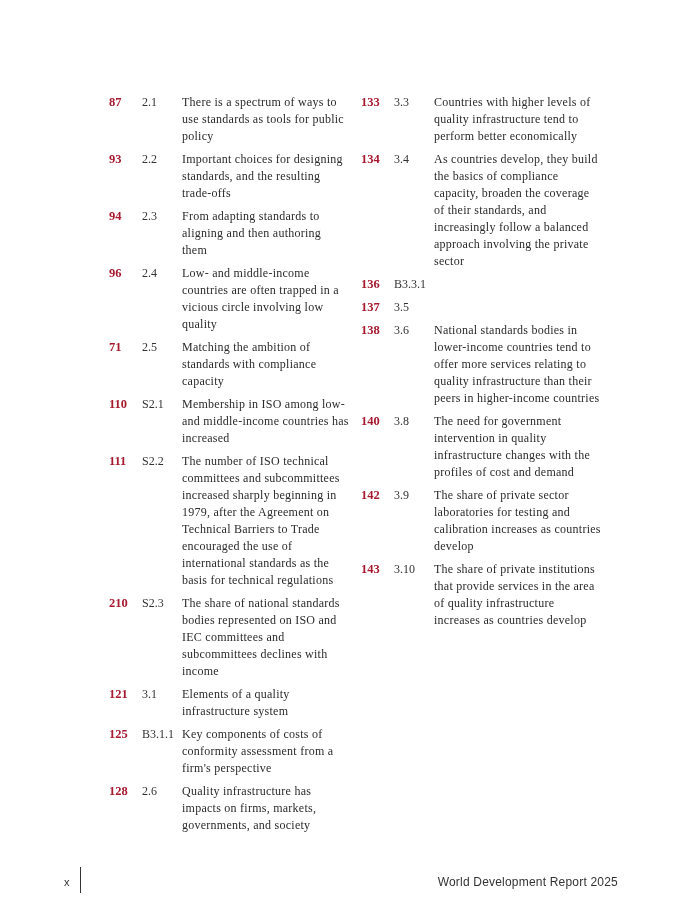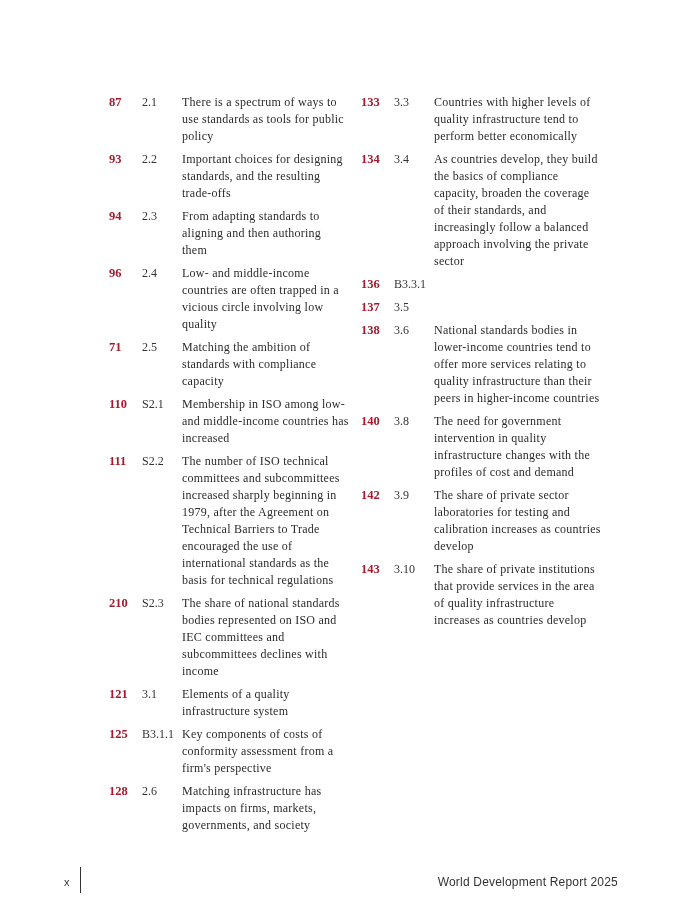--- a/index.html
+++ b/index.html
@@ -71,21 +71,21 @@
       <span class="title">Elements of a quality infrastructure system</span>
     </div>
   <div class="entry">
       <span class="page">125</span>
       <span class="num">B3.1.1</span>
       <span class="title">Key components of costs of conformity assessment from a firm's perspective</span>
     </div>
   <div class="entry">
       <span class="page">128</span>
       <span class="num">2.6</span>
-      <span class="title">Matching infrastructure has impacts on firms, markets, governments, and society</span>
+      <span class="title">Quality infrastructure has impacts on firms, markets, governments, and society</span>
     </div>
 </div>
 
 <div class="col col-right">
   <div class="entry">
       <span class="page">133</span>
       <span class="num">3.3</span>
       <span class="title">Countries with higher levels of quality infrastructure tend to perform better economically</span>
     </div>
   <div class="entry">

